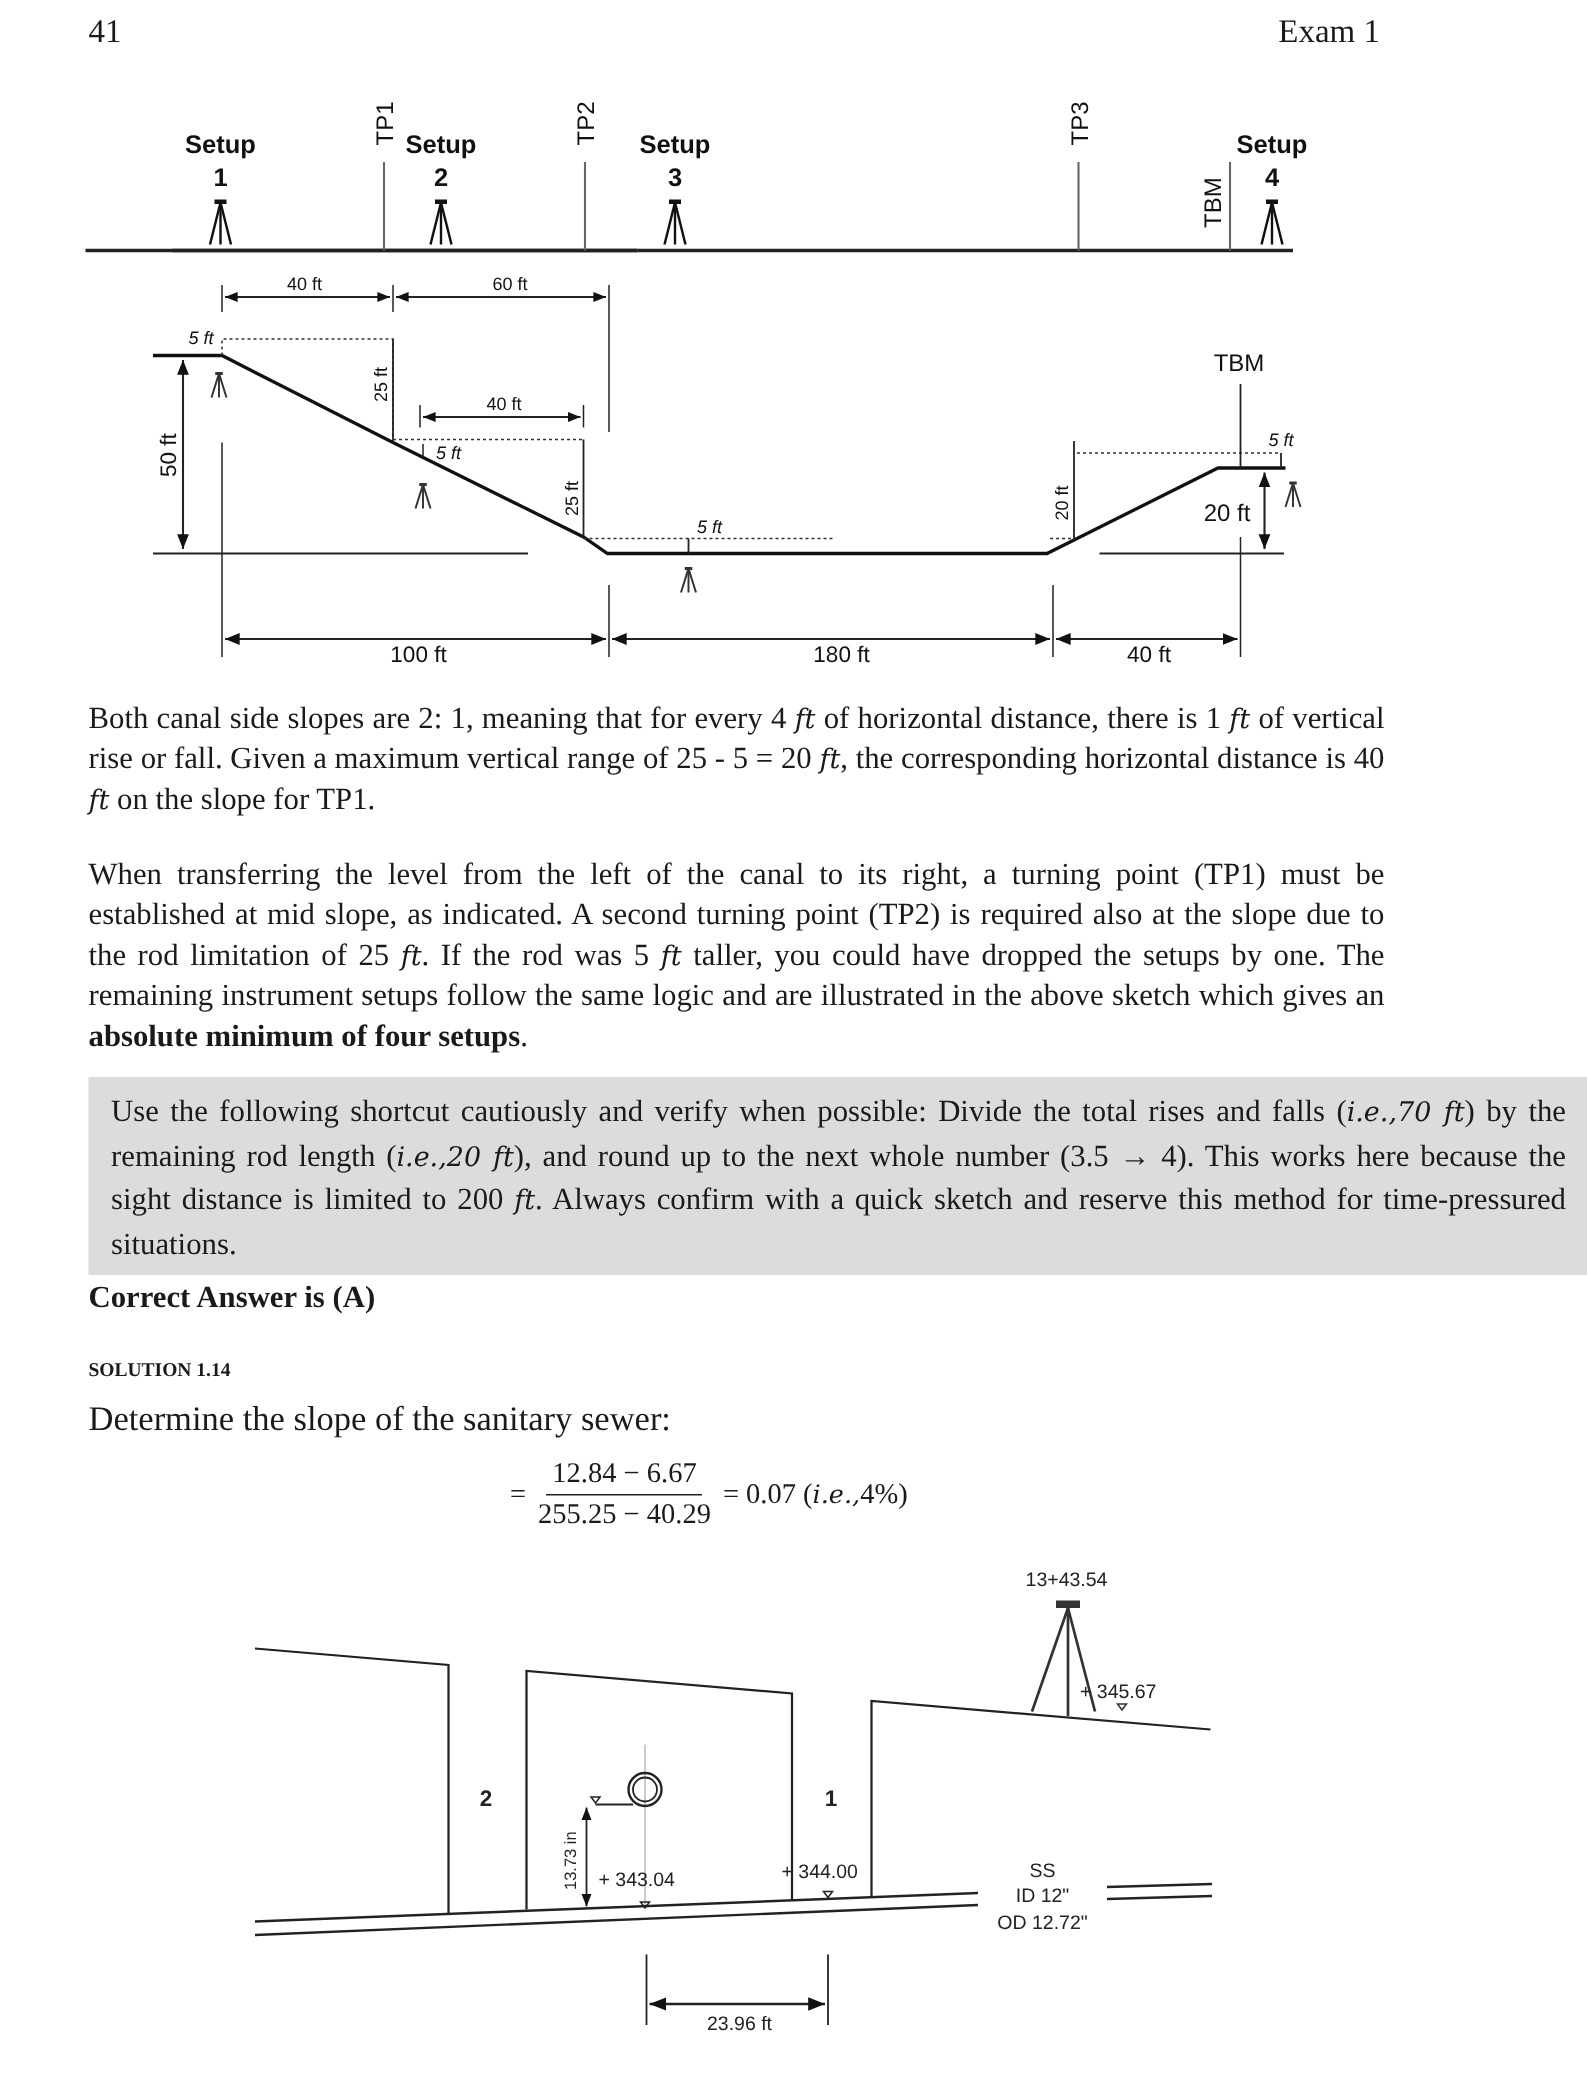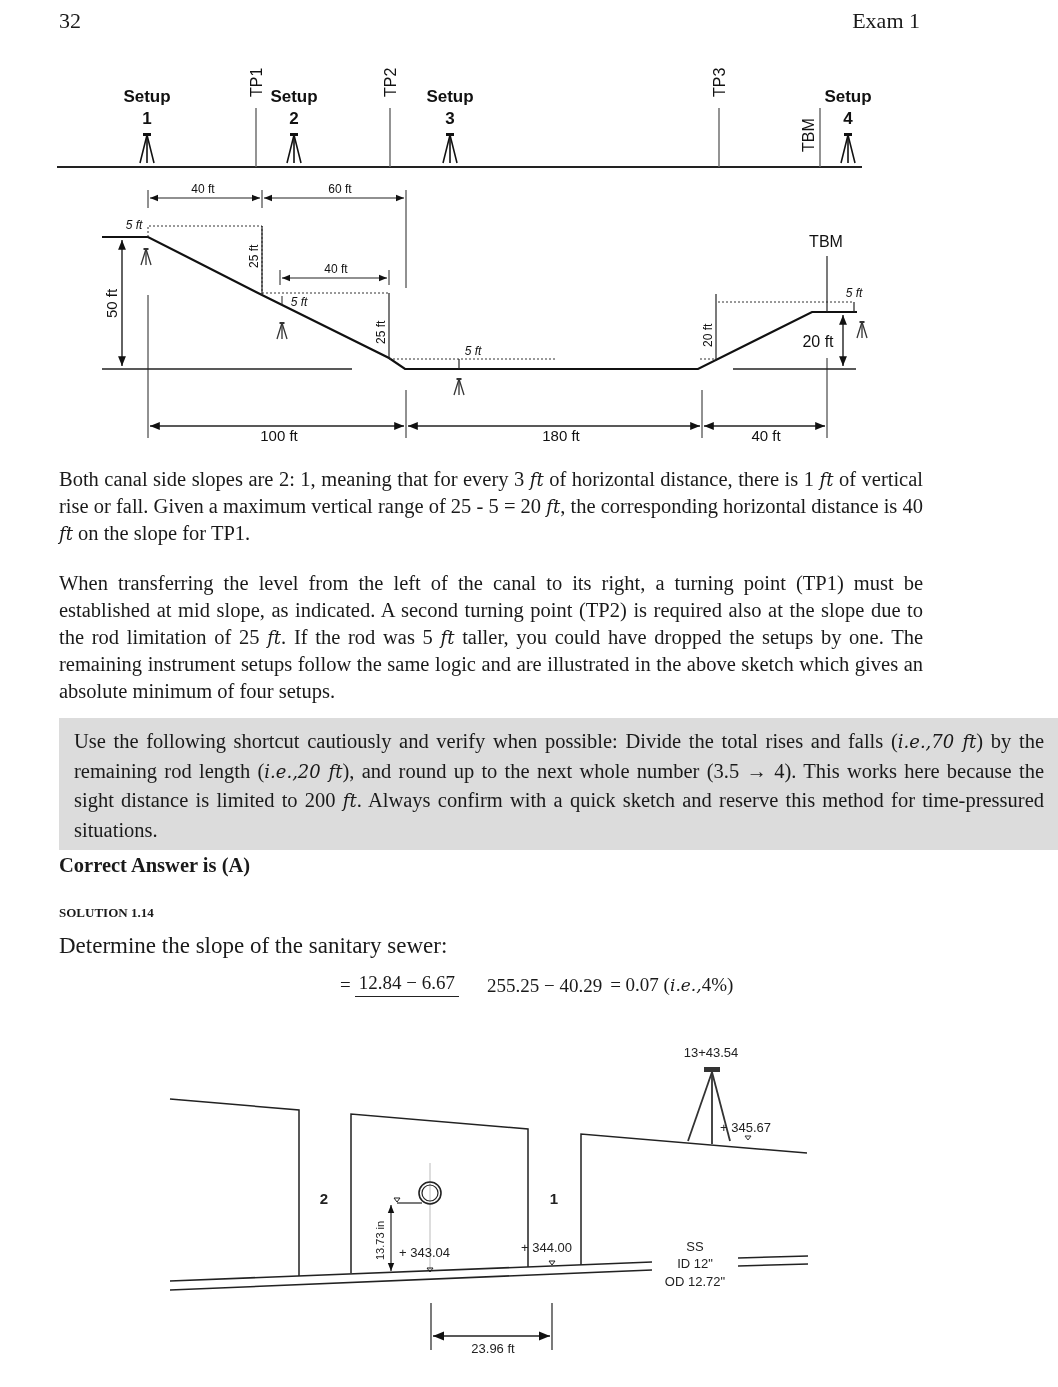--- a/index.html
+++ b/index.html
@@ -12,30 +12,30 @@
   .body-text i.m { font-family: "DejaVu Serif", serif; font-style: italic; font-size: 18px; }
   .p1 { top: 466px; }
   .p2 { top: 570px; }
   .note { position: absolute; left: 59px; top: 718px; width: 1000px; height: 132px;
           background: #dcdcdc; box-sizing: border-box; padding: 9px 15px 0 15px;
           font-size: 20.5px; line-height: 28.5px; text-align: justify; }
   .answer { position: absolute; left: 59px; top: 854px; font-size: 20.5px; font-weight: bold; }
   .sol-title { position: absolute; left: 59px; top: 905px; font-size: 13px; font-weight: bold; }
   .sol-text { position: absolute; left: 59px; top: 933px; font-size: 23px; text-align: center; }
   .eq { position: absolute; left: 340px; top: 972px; font-size: 19px; display: flex; align-items: center; }
-  .frac { display: inline-flex; flex-direction: row; align-items: center; margin: 0 4px; gap: 24px; }
+  .frac { display: inline-flex; flex-direction: column; align-items: center; margin: 0 4px; }
   .frac .num { padding: 0 4px 2px 4px; border-bottom: 1.3px solid #222; }
   .frac .den { padding: 2px 4px 0 4px; }
   .eq .m { font-family: "DejaVu Serif", serif; font-style: italic; font-size: 17px; }
-  b { font-weight: normal; }
+  b { font-weight: bold; }
 </style>
 </head>
 <body>
 
-<div class="page-num">32</div>
+<div class="page-num">41</div>
 <div class="running-head">Exam 1</div>
 
 <svg style="position:absolute;left:0;top:0" width="1058" height="460" viewBox="0 0 1058 460">
   <defs>
     <marker id="ar" viewBox="0 0 10 10" refX="10" refY="5" markerWidth="7" markerHeight="7" orient="auto-start-reverse">
       <path d="M0,1 L10,5 L0,9 z" fill="#111"></path>
     </marker>
     <g id="tripod">
       <rect x="-4" y="0" width="8" height="3" fill="#111"></rect>
       <line x1="0" y1="2" x2="-7" y2="30" stroke="#111" stroke-width="1.6"></line>
@@ -141,21 +141,21 @@
     <text x="826" y="247" font-size="16" text-anchor="middle">TBM</text>
     <text x="854" y="297" font-size="12" font-style="italic" text-anchor="middle">5 ft</text>
     <text x="818" y="347" font-size="16" text-anchor="middle">20 ft</text>
     <text x="279" y="441" font-size="15" text-anchor="middle">100 ft</text>
     <text x="561" y="441" font-size="15" text-anchor="middle">180 ft</text>
     <text x="766" y="441" font-size="15" text-anchor="middle">40 ft</text>
   </g>
 </svg>
 
 <div class="body-text p1">
-  <span>Both canal side slopes are 2: 1, meaning that for every 3 </span><i class="m">ft</i><span> of horizontal distance, there is 1 </span><i class="m">ft</i><span> of vertical rise or fall. Given a maximum vertical range of 25 - 5 = 20 </span><i class="m">ft</i><span>, the corresponding horizontal distance is 40 </span><i class="m">ft</i><span> on the slope for TP1.</span>
+  <span>Both canal side slopes are 2: 1, meaning that for every 4 </span><i class="m">ft</i><span> of horizontal distance, there is 1 </span><i class="m">ft</i><span> of vertical rise or fall. Given a maximum vertical range of 25 - 5 = 20 </span><i class="m">ft</i><span>, the corresponding horizontal distance is 40 </span><i class="m">ft</i><span> on the slope for TP1.</span>
 </div>
 
 <div class="body-text p2">
   <span>When transferring the level from the left of the canal to its right, a turning point (TP1) must be established at mid slope, as indicated. A second turning point (TP2) is required also at the slope due to the rod limitation of 25 </span><i class="m">ft</i><span>. If the rod was 5 </span><i class="m">ft</i><span> taller, you could have dropped the setups by one. The remaining instrument setups follow the same logic and are illustrated in the above sketch which gives an </span><b>absolute minimum of four setups</b><span>.</span>
 </div>
 
 <div class="note">
   <span>Use the following shortcut cautiously and verify when possible: Divide the total rises and falls (</span><i class="m" style="font-family:'DejaVu Serif',serif;font-style:italic;font-size:18px">i.e.,70 ft</i><span>) by the remaining rod length (</span><i style="font-family:'DejaVu Serif',serif;font-style:italic;font-size:18px">i.e.,20 ft</i><span>), and round up to the next whole number (3.5 → 4). This works here because the sight distance is limited to 200 </span><i style="font-family:'DejaVu Serif',serif;font-style:italic;font-size:18px">ft</i><span>. Always confirm with a quick sketch and reserve this method for time-pressured situations.</span>
 </div>
 

